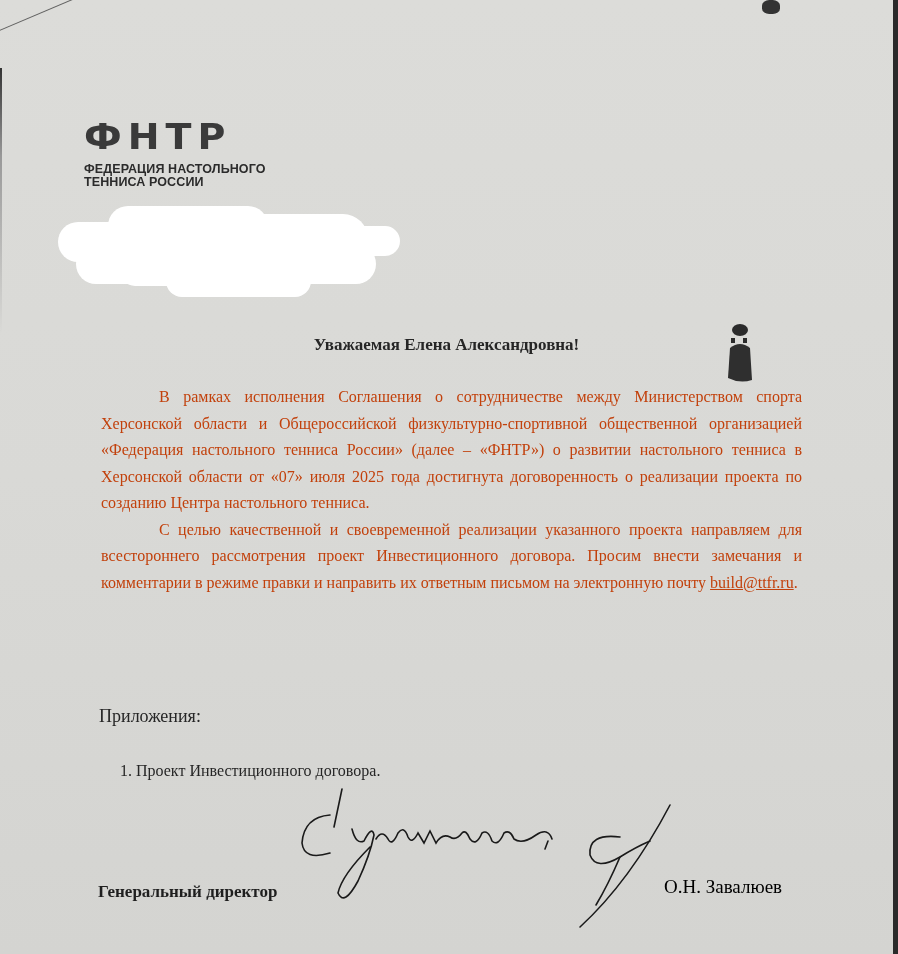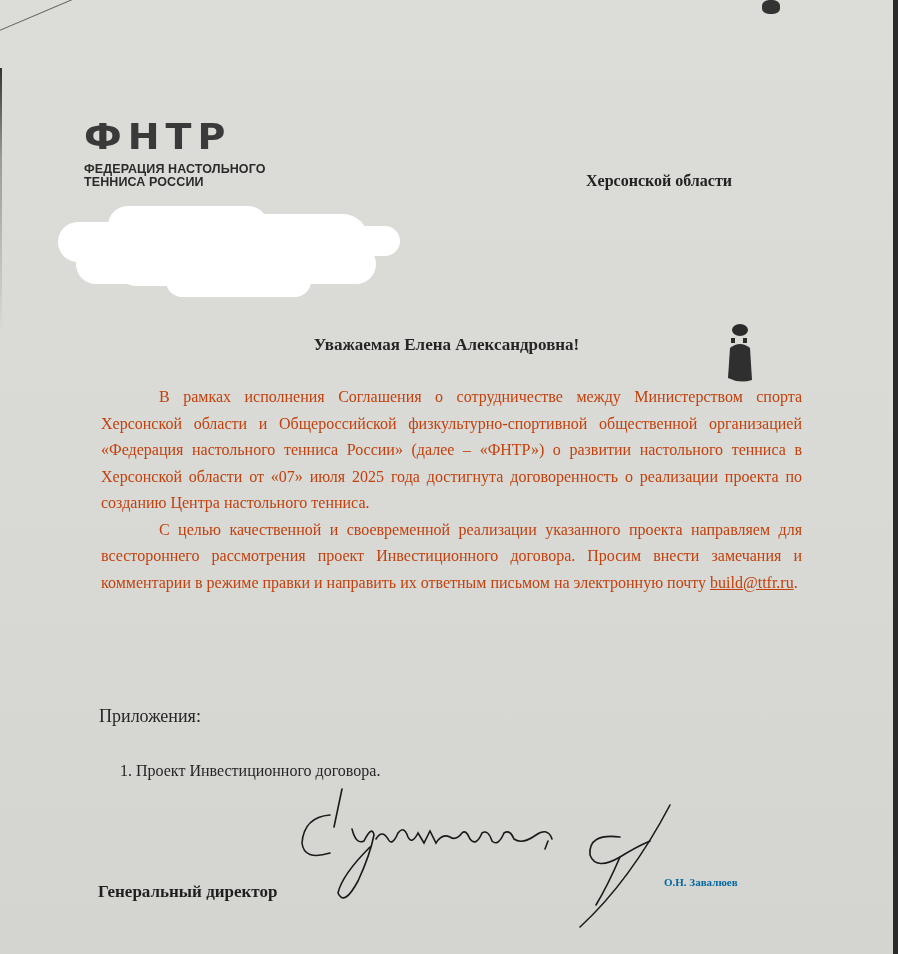--- a/index.html
+++ b/index.html
@@ -61,21 +61,21 @@
   .attachments-label {
     position: absolute; left: 99px; top: 706px; font-size: 18px; color: #262626;
   }
   .attachment-item {
     position: absolute; left: 120px; top: 762px; font-size: 16px; color: #262626;
   }
   .sig-title {
     position: absolute; left: 98px; top: 882px; font-weight: bold; font-size: 17px; color: #1f1f1f;
   }
   .sig-name {
-    position: absolute; left: 664px; top: 876px; font-weight: bold; font-size: 11px; color: #0369a1;
+    position: absolute; left: 664px; top: 876px; font-weight: normal; font-size: 19px; color: #000000;
   }
   .signature { position: absolute; left: 290px; top: 785px; width: 400px; height: 150px; }
 </style>
 </head>
 <body>
 
 <div class="paper"></div>
 <div class="right-edge"></div>
 <div class="fold-line"></div>
 <div class="fold-left"></div>
@@ -93,21 +93,20 @@
   <div class="blob" style="left:10px;top:18px;width:175px;height:40px;border-radius:22px;"></div>
   <div class="blob" style="left:60px;top:2px;width:160px;height:40px;border-radius:22px;"></div>
   <div class="blob" style="left:140px;top:10px;width:180px;height:50px;border-radius:25px;"></div>
   <div class="blob" style="left:200px;top:22px;width:152px;height:30px;border-radius:18px;"></div>
   <div class="blob" style="left:28px;top:40px;width:300px;height:40px;border-radius:20px;"></div>
   <div class="blob" style="left:72px;top:52px;width:190px;height:30px;border-radius:16px;"></div>
   <div class="blob" style="left:118px;top:60px;width:145px;height:33px;border-radius:16px;"></div>
 </div>
 
 <div class="addressee">
-  <div>Херсонской области</div>
 </div>
 
 <svg class="stamp" viewBox="0 0 36 66">
   <ellipse cx="18" cy="12" rx="8" ry="6" fill="#2b2b2b"></ellipse>
   <rect x="9" y="20" width="4" height="5" fill="#2b2b2b"></rect>
   <rect x="21" y="20" width="4" height="5" fill="#2b2b2b"></rect>
   <path d="M8 30 Q18 22 28 30 L30 62 Q18 66 6 60 Z" fill="#2f2f2f"></path>
 </svg>
 
 <div class="greeting">Уважаемая Елена Александровна!</div>

